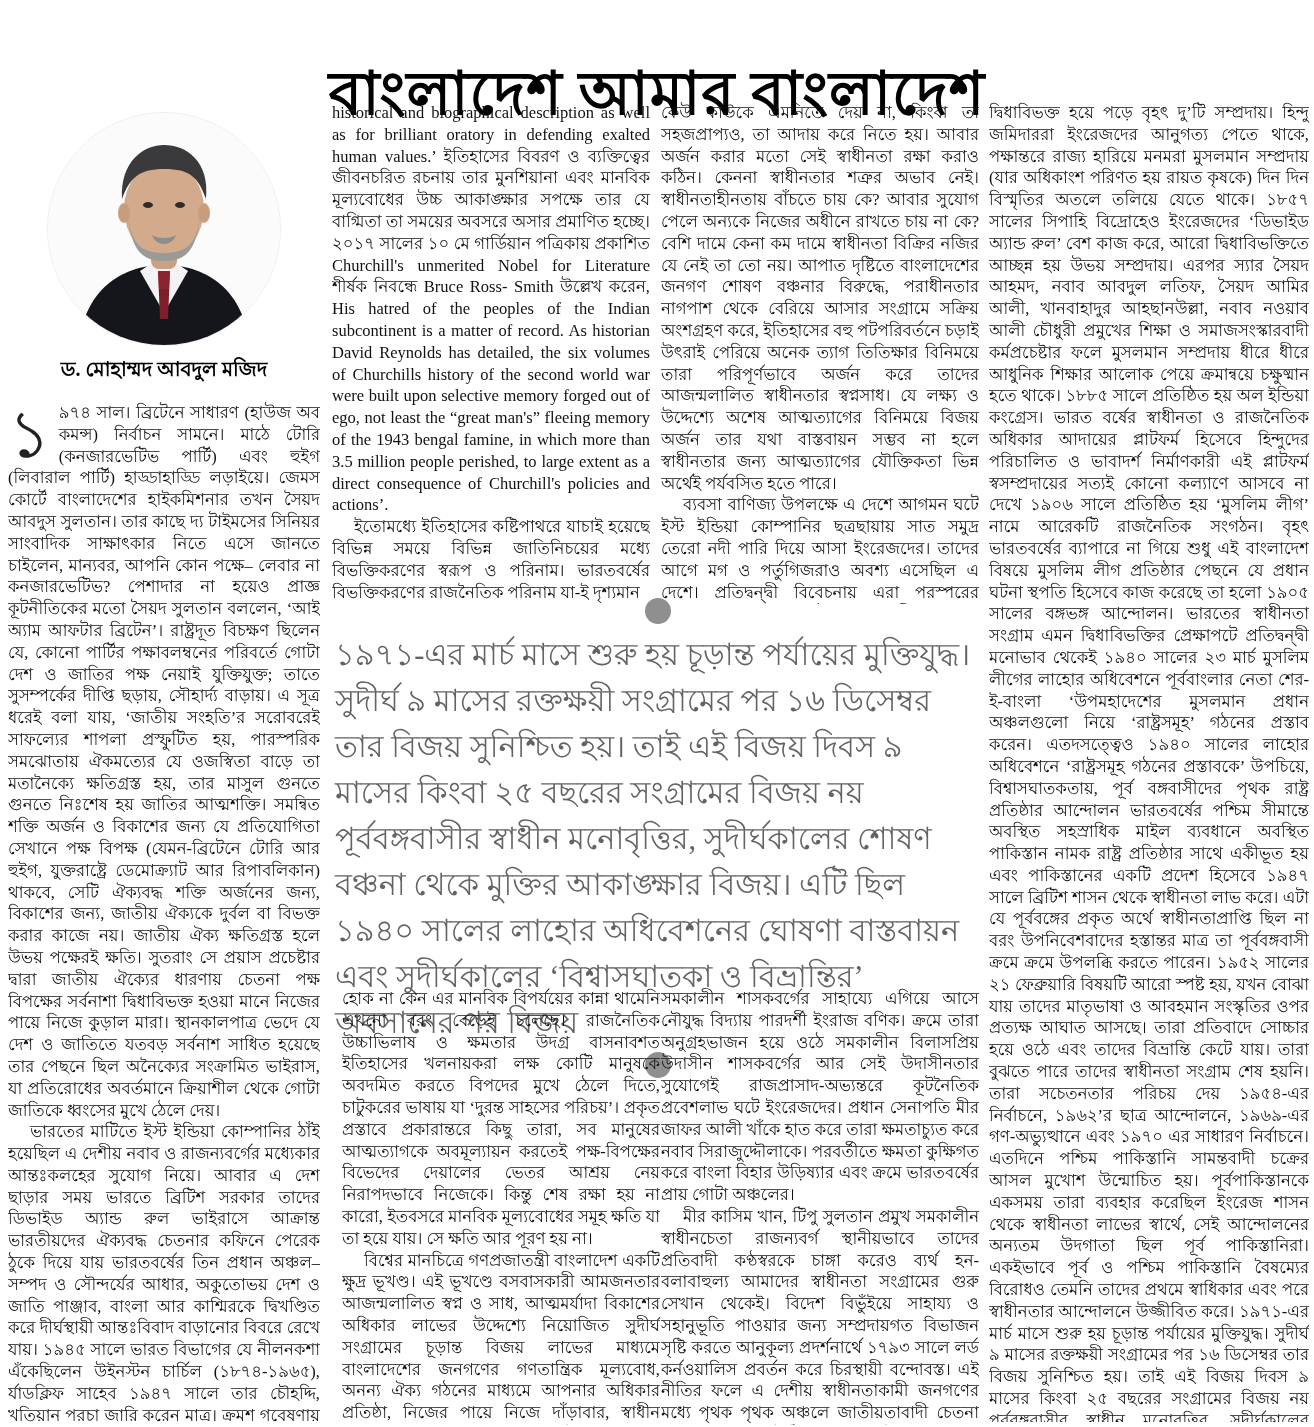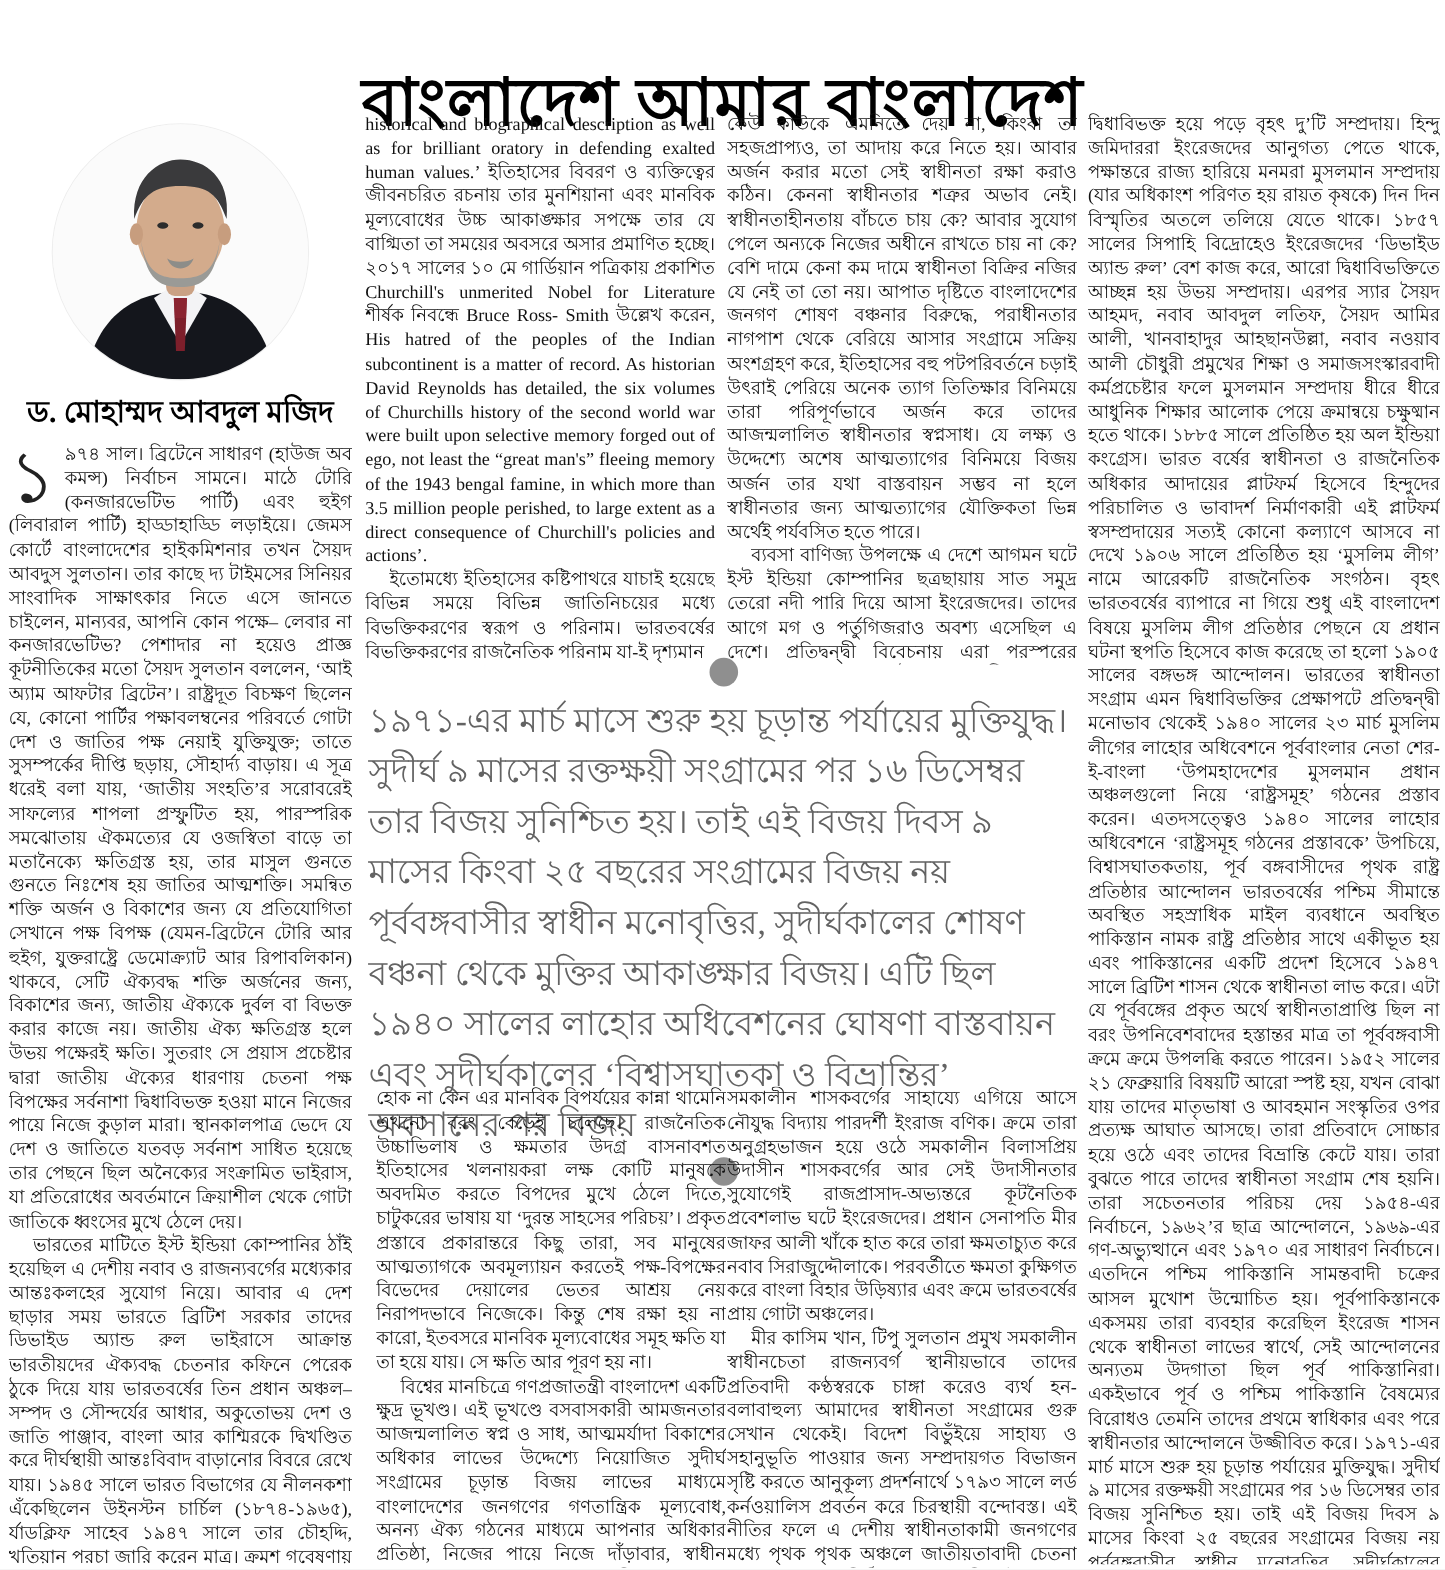--- a/index.html
+++ b/index.html
@@ -14,21 +14,21 @@
     text-align:center;font-size:60px;font-weight:bold;color:#000;
     line-height:92px;letter-spacing:1px;
   }
   .col{position:absolute;overflow:hidden;text-align:justify;
     font-size:16.5px;line-height:21.8px;}
   .col p{margin:0;}
   .col p.indent{text-indent:22px;}
   
   .col1-photo{position:absolute;left:8px;top:104px;width:312px;height:296px;overflow:hidden;}
   .photo-wrap{width:232px;height:232px;margin:8px auto 0;border-radius:50%;overflow:hidden;background:#fbfbfb;border:1px solid #eee;}
-  .photo-caption{margin-top:8px;text-align:center;font-size:27px;font-weight:bold;color:#000;}
+  .photo-caption{margin-top:8px;text-align:center;font-size:20px;font-weight:bold;color:#000;}
   .col1{left:8px;top:402px;width:312px;height:1020px;}
   .col2t{left:332px;top:102px;width:318px;height:502px;}
   .col3t{left:661px;top:102px;width:318px;height:502px;}
   .col2b{left:331px;top:988px;width:318px;height:437px;margin-left:11px;}
   .col3b{left:661px;top:988px;width:318px;height:437px;}
   .col4{left:989px;top:102px;width:320px;height:1320px;}
   
   .dropcap{float:left;font-size:66px;line-height:58px;padding:4px 8px 0 0;font-weight:normal;color:#222;}
   
   .pullquote{position:absolute;left:335px;top:598px;width:646px;height:384px;text-align:left;}

